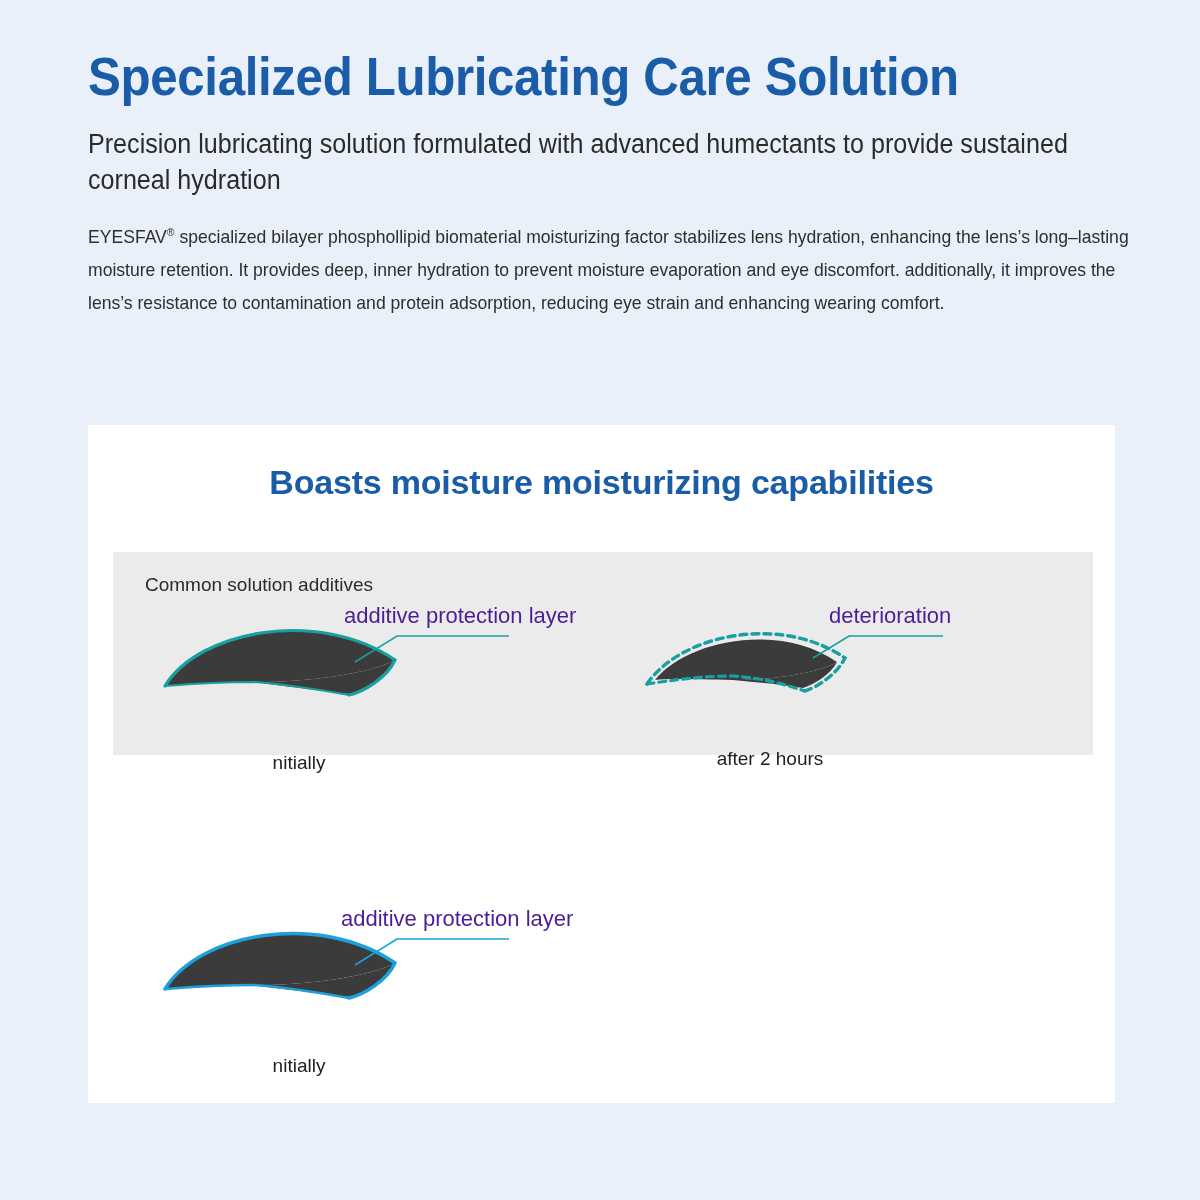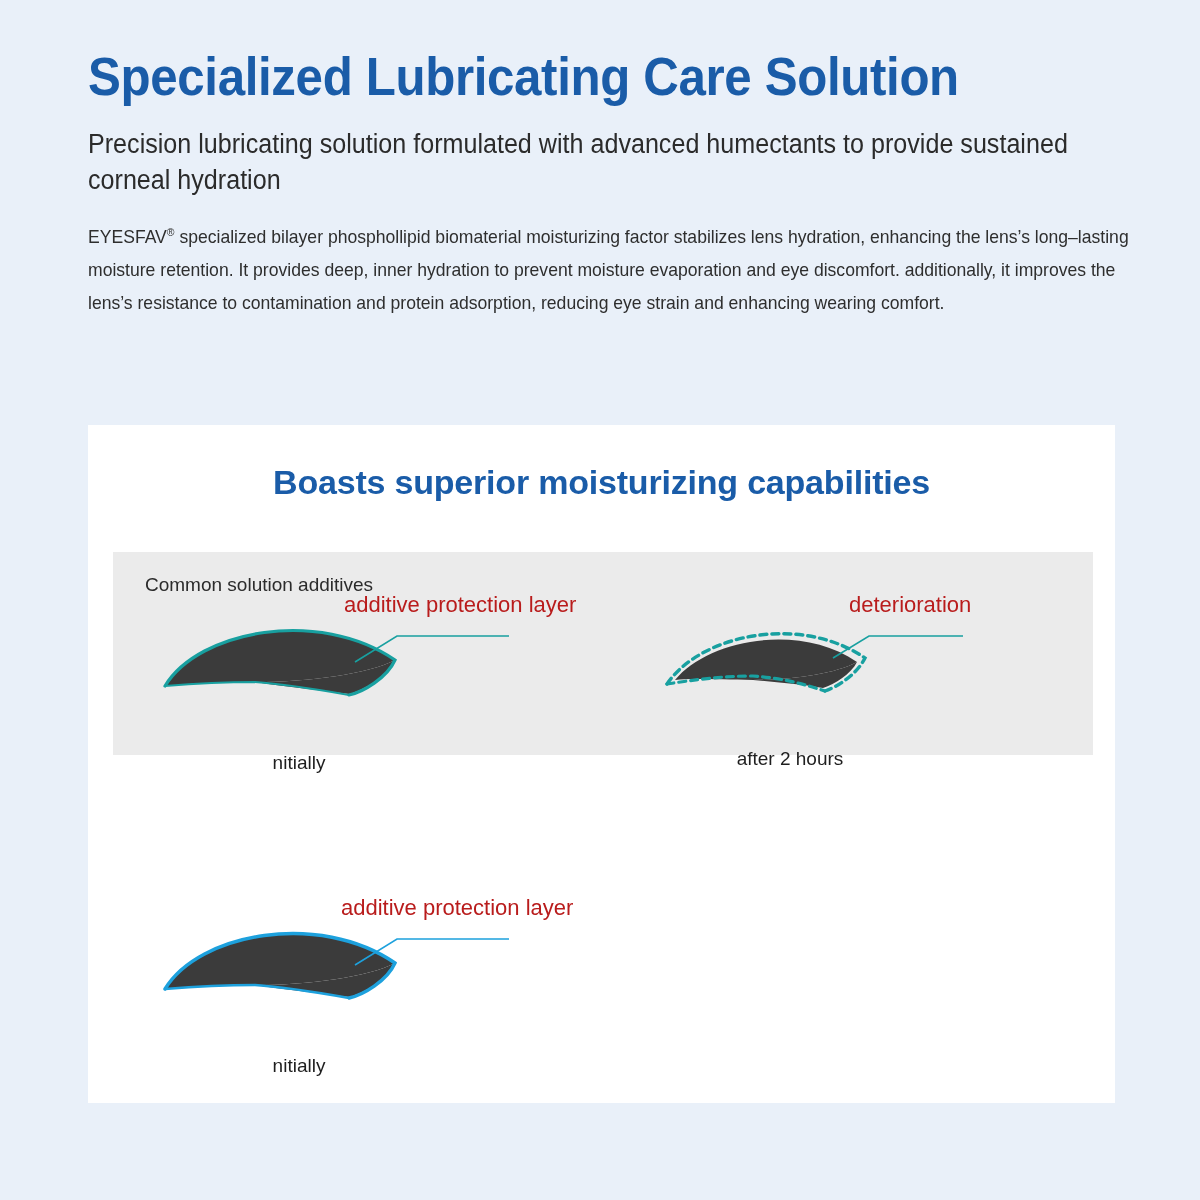--- a/index.html
+++ b/index.html
@@ -113,33 +113,34 @@
   }
 
   
   .lens-figure {
     position: absolute;
     width: 460px;
     height: 150px;
   }
 
   .lens-left  { left: 46px; }
-  .lens-right { left: 540px; }
+  .lens-right { left: 520px; }
 
   .lens-svg {
     position: absolute;
     left: 0;
     top: 0;
   }
 
   .lens-label {
     position: absolute;
     font-size: 22px;
-    color: #b91c1c;
+    color: #4c1d95;
     white-space: nowrap;
+    margin-top: 11px;
   }
 
   .lens-caption {
     position: absolute;
     font-size: 19px;
     color: #1e1e1e;
     white-space: nowrap;
     text-align: center;
     margin-top: 32px;
   }
@@ -148,21 +149,21 @@
 <body>
 
 <div class="page-header">
   <h1 class="page-title">Specialized Lubricating Care Solution</h1>
   <p class="page-subtitle">Precision lubricating solution formulated with advanced humectants to provide sustained corneal hydration</p>
   <p class="page-body"><span>EYESFAV</span><sup>®</sup><span> specialized bilayer phosphollipid biomaterial moisturizing factor stabilizes lens hydration, enhancing the lens’s long–lasting moisture retention. It provides deep, inner hydration to prevent moisture evaporation and eye discomfort. additionally, it improves the lens’s resistance to contamination and protein adsorption, reducing eye strain and enhancing wearing comfort.</span></p>
 </div>
 
 <div class="card">
 
-  <div class="card-heading">Boasts superior moisturizing capabilities</div>
+  <div class="card-heading">Boasts moisture moisturizing capabilities</div>
 
   <div class="panel panel-common">
     <div class="panel-label">Common solution additives</div>
 
     <div class="lens-figure lens-left" style="top:62px;">
       <svg class="lens-svg" width="460" height="110" viewBox="0 0 460 110">
 
         <path d="M6,72 C40,16 160,-6 236,46 C210,60 150,68 96,68 C60,68 26,70 6,72 Z" fill="#3b3b3b"></path>
         <path d="M236,46 C228,62 206,76 190,80 C160,76 120,72 96,68 C150,68 210,60 236,46 Z" fill="#3b3b3b"></path>
 

